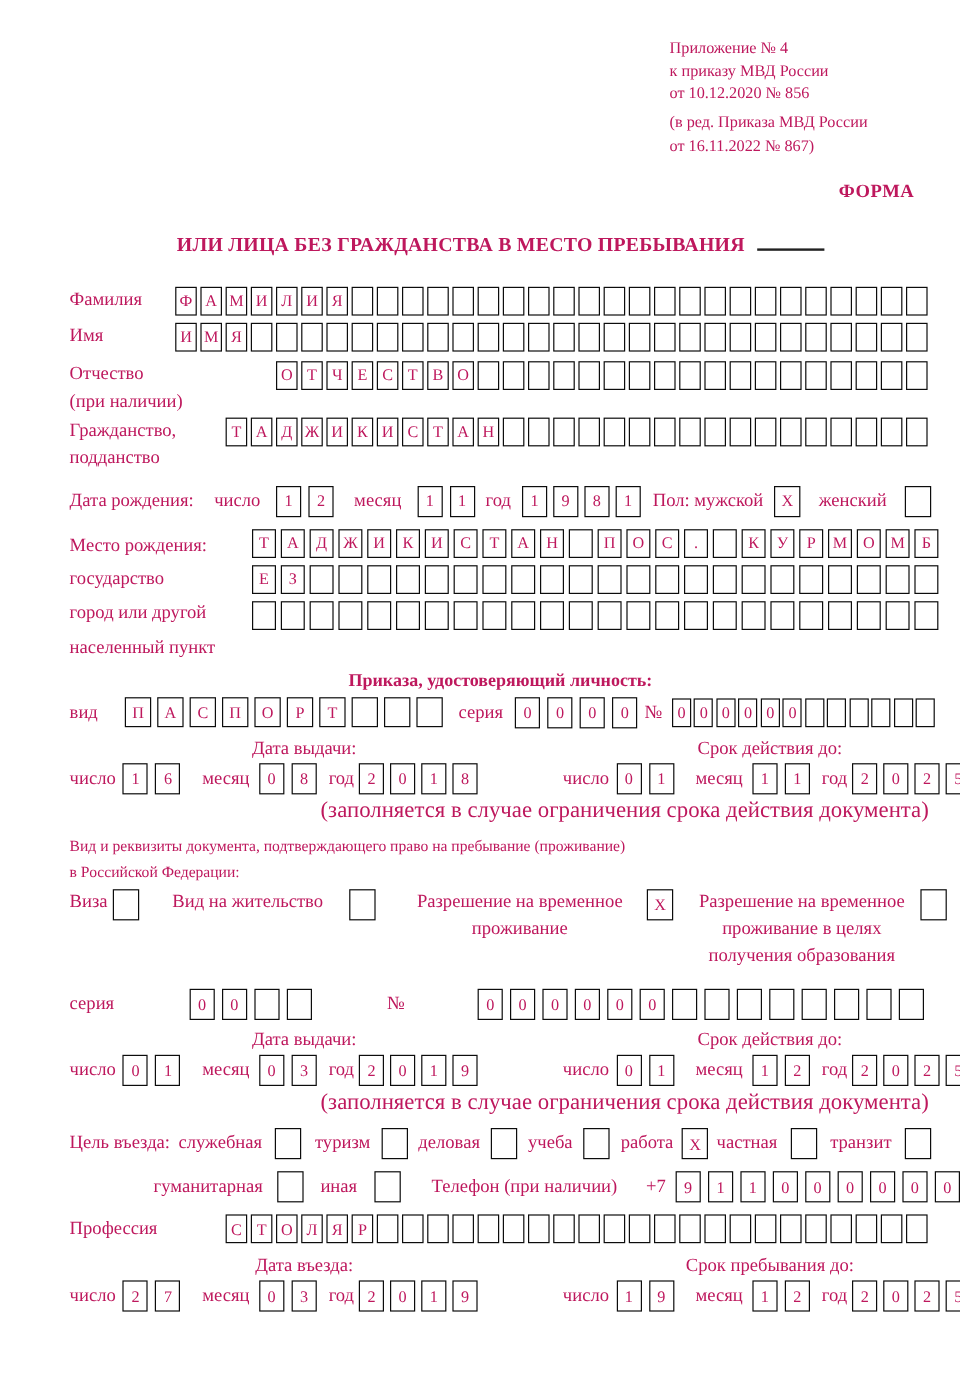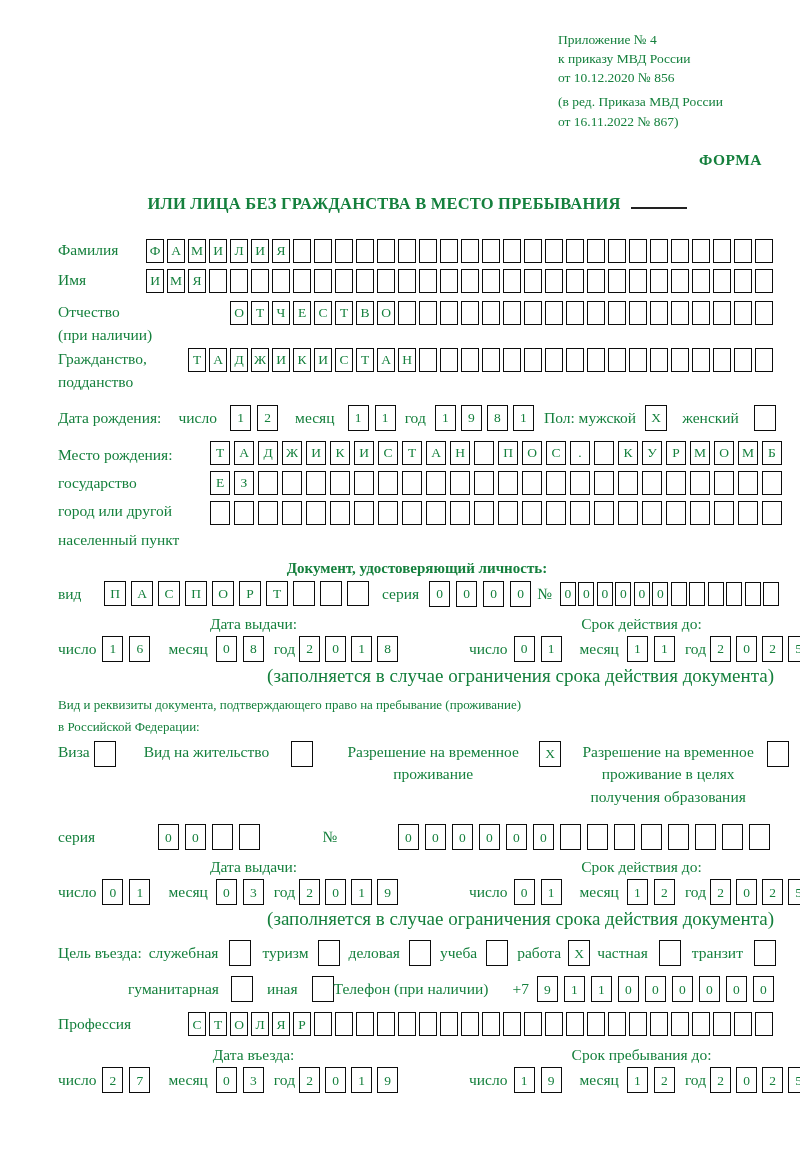--- a/index.html
+++ b/index.html
@@ -1,17 +1,17 @@
 <!DOCTYPE html>
 <html><head>
 <meta charset="utf-8">
 <style>
   html,body{margin:0;padding:0;background:#ffffff;}
   .page{
-    width:800px;height:1163px;background:#fff;color:#15803d;
+    width:800px;height:1163px;background:#fff;color:#be185d;
     font-family:"Liberation Serif","DejaVu Serif",serif;
     box-sizing:border-box;padding:30px 24px 10px 58px;
     position:relative;overflow:hidden;
   }
   
   .annex{margin-left:500px;font-size:13.5px;line-height:1.42;}
   .annex .gap{margin-top:5px;}
   .forma{font-weight:bold;font-size:15.5px;text-align:right;margin-right:14px;margin-top:20px;letter-spacing:.5px;}
   
   .title{text-align:center;font-weight:bold;font-size:16.5px;line-height:1.6;margin-top:22px;letter-spacing:.2px;}
@@ -318,21 +318,21 @@
           <span class="cell"></span>
           <span class="cell"></span>
           <span class="cell"></span>
           <span class="cell"></span>
           <span class="cell"></span>
           <span class="cell"></span>
         </div>
     </span>
   </div>
 
-  <div class="center" style="font-weight:bold;font-size:15px;margin-top:6px">Документ, удостоверяющий личность:</div>
+  <div class="center" style="font-weight:bold;font-size:15px;margin-top:6px">Приказа, удостоверяющий личность:</div>
 
   <div class="frow" style="margin-top:4px;align-items:center">
     <span class="lbl" style="width:46px">вид</span>
     <span class="cells vid">
         <span class="cell">П</span>
         <span class="cell">А</span>
         <span class="cell">С</span>
         <span class="cell">П</span>
         <span class="cell">О</span>
         <span class="cell">Р</span>
@@ -544,21 +544,21 @@
 
   <div class="frow" style="margin-top:10px;align-items:center">
     <span class="lbl" style="margin-left:70px">гуманитарная</span>
     <span class="cells cb" style="margin-left:12px">
         <span class="cell"></span>
       </span>
     <span class="lbl" style="margin-left:14px">иная</span>
     <span class="cells cb" style="margin-left:14px">
         <span class="cell"></span>
       </span>
-    <span class="lbl" style="">Телефон (при наличии)</span>
+    <span class="lbl" style="margin-left:26px">Телефон (при наличии)</span>
     <span class="lbl" style="margin-left:24px;margin-right:8px">+7</span>
     <span class="cells d">
         <span class="cell">9</span>
         <span class="cell">1</span>
         <span class="cell">1</span>
         <span class="cell">0</span>
         <span class="cell">0</span>
         <span class="cell">0</span>
         <span class="cell">0</span>
         <span class="cell">0</span>

